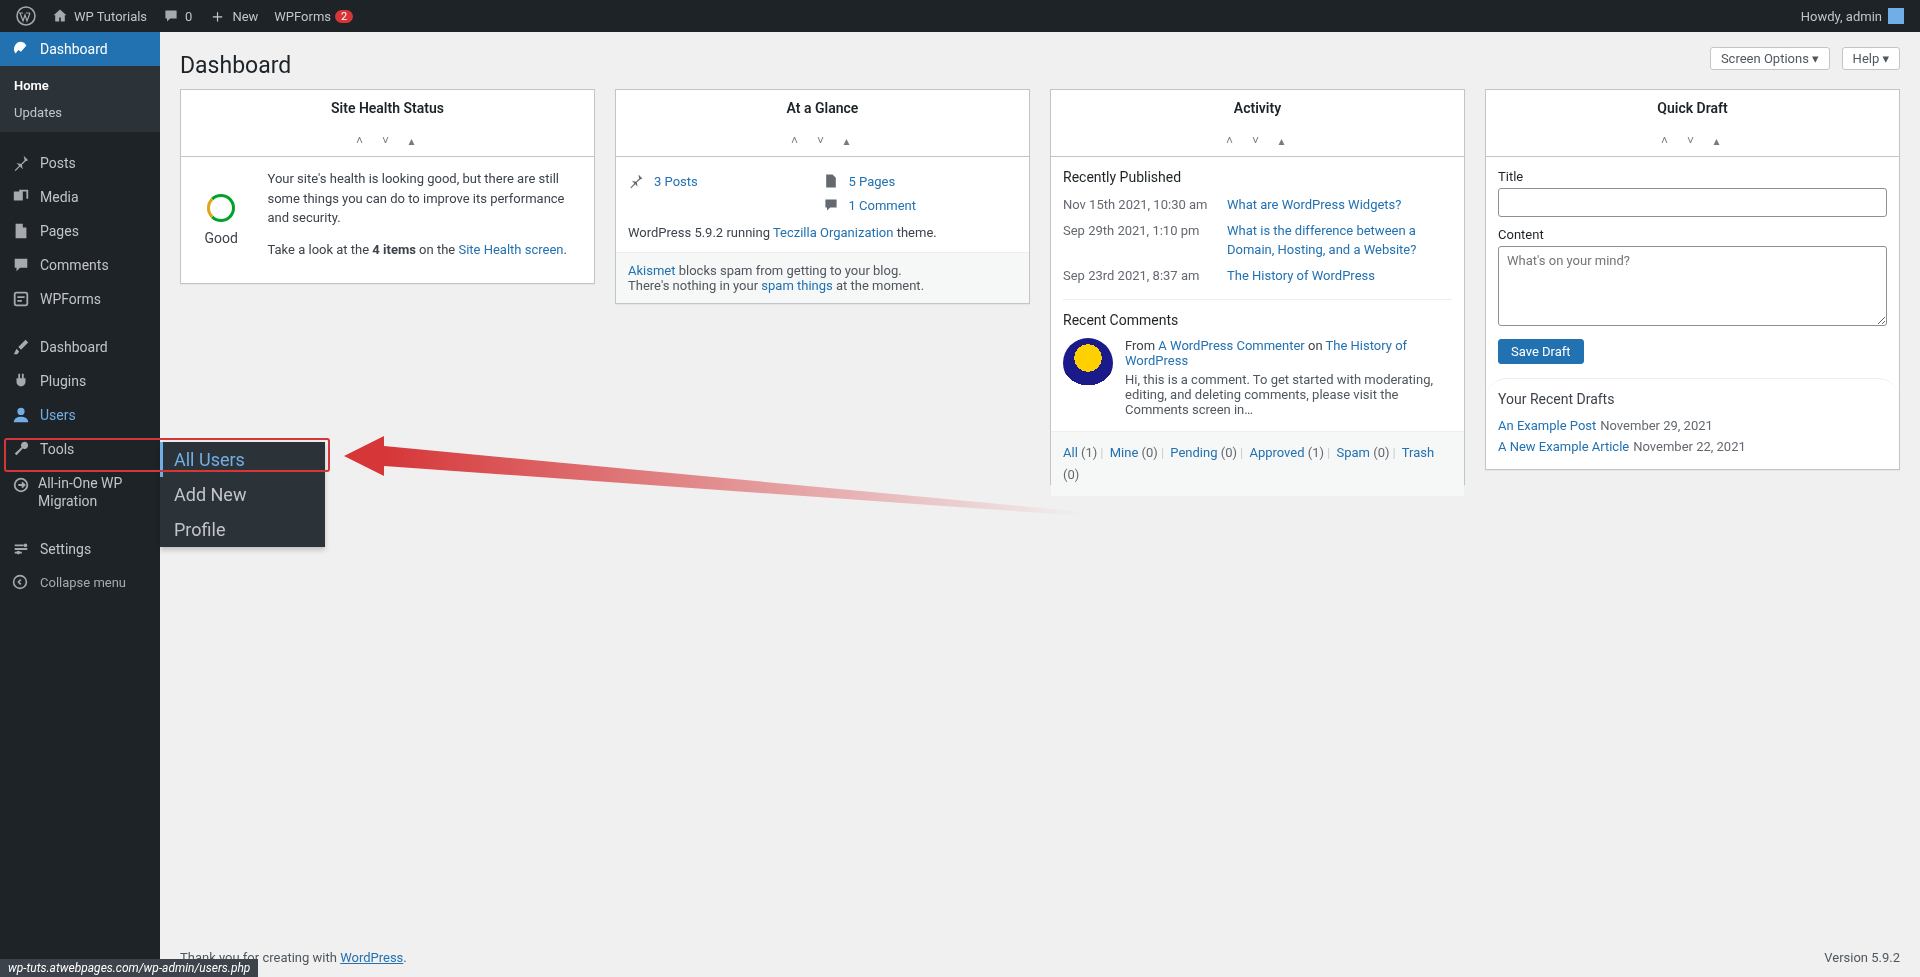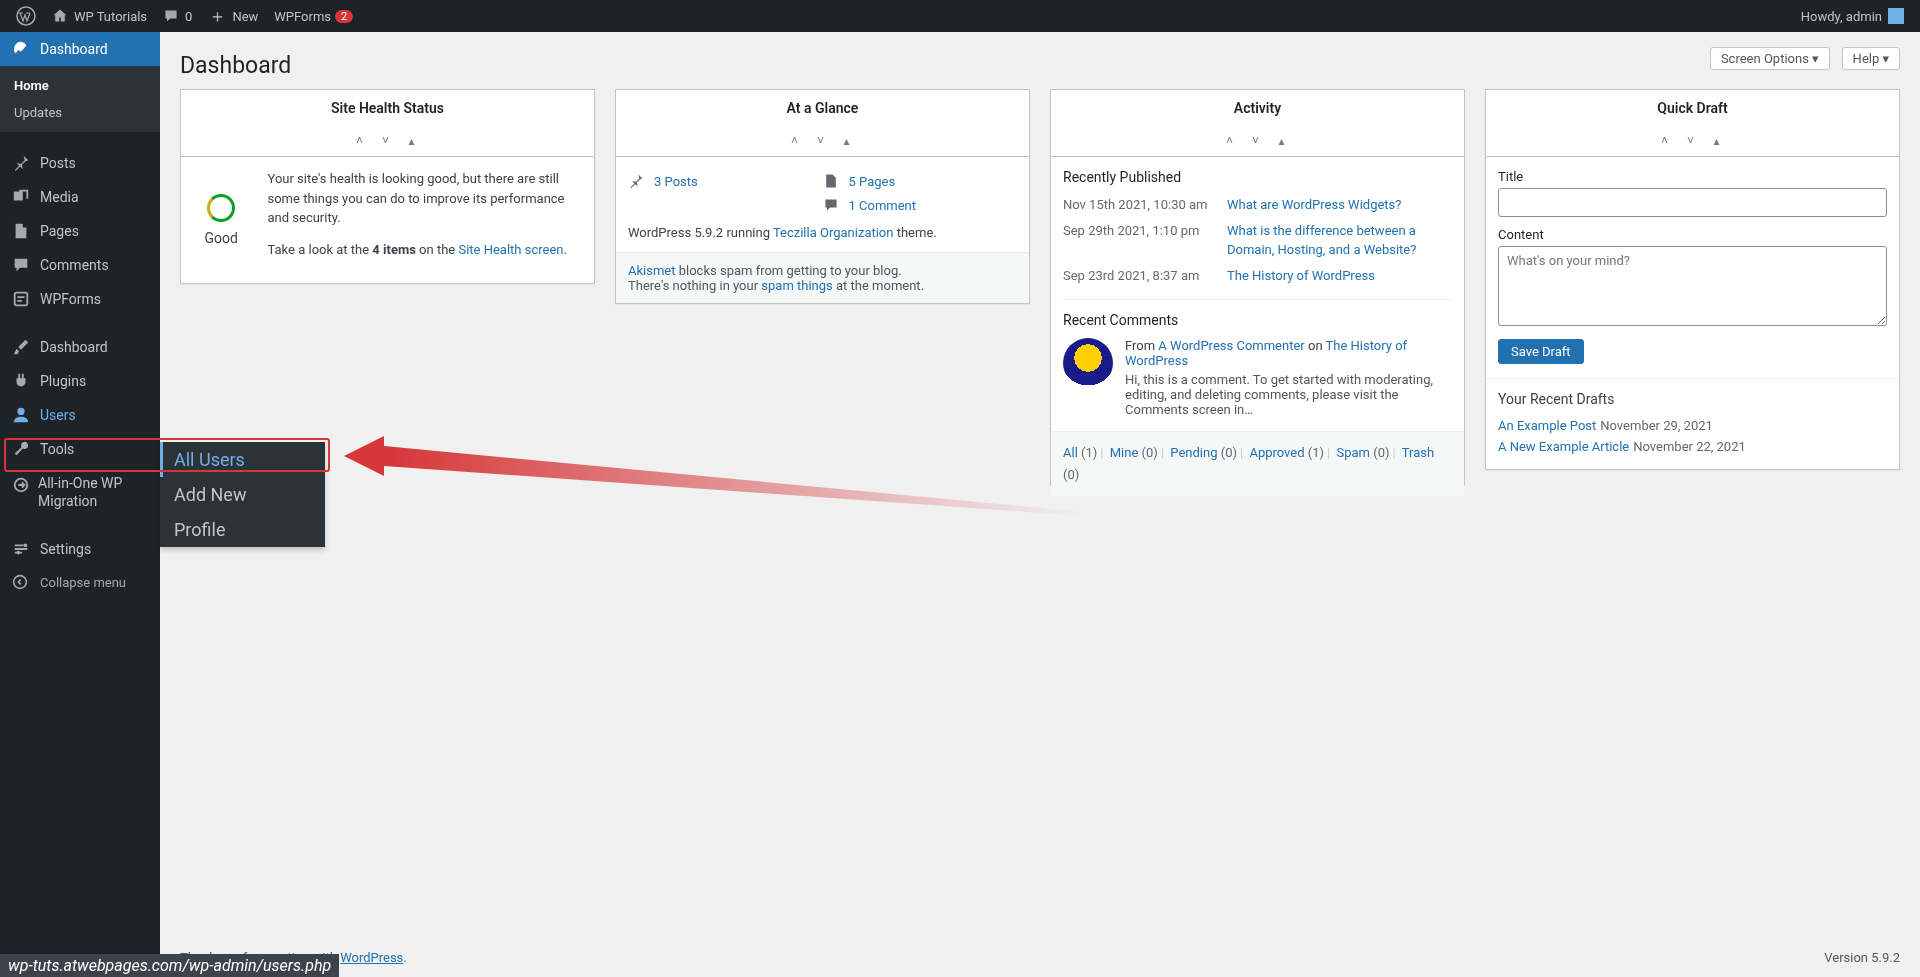--- a/index.html
+++ b/index.html
@@ -82,29 +82,29 @@
 .subsubsub { border-top:1px solid #eee; background:#f6f7f7; margin: 0 -12px -12px; padding:10px 12px; color:#646970; line-height:1.7;}
 .subsubsub a{ color:#2271b1;}
 .subsubsub .sep{ color:#ccc; margin:0 3px;}
 
 
 .qd-field { margin-bottom:10px; }
 .qd-field label { display:block; margin-bottom:4px; color:#1d2327; }
 .qd-field input, .qd-field textarea { width:100%; border:1px solid #8c8f94; padding:6px 8px; font-size:13px; border-radius:3px; font-family:inherit;}
 .qd-field textarea { height:80px; resize:vertical; }
 .button-primary { background:#2271b1; color:#fff; border:1px solid #2271b1; padding:4px 12px; font-size:13px; border-radius:3px; cursor:pointer; }
-.drafts-list { border-top:1px solid #eee; margin:14px -12px -12px; padding:12px; }
+.drafts-list { border-top:1px solid #eee; margin:14px -12px -12px; padding:12px;border-radius:21px; }
 .drafts-list h3 { font-size:14px; font-weight:400; margin-bottom:8px; }
 .drafts-list li { list-style:none; padding:3px 0; }
 .drafts-list li .dd { color:#646970; margin-left:4px;}
 
 
 #wpfooter { position:absolute; bottom:0; left:160px; right:0; display:flex; justify-content:space-between; padding:12px 20px; color:#50575e; font-size:13px;}
 #wpfooter a{ color:#2271b1; text-decoration:underline;}
-#status-bar { position:absolute; left:0; bottom:0; background:#3c434a; color:#fff; font-size:16px; padding:2px 8px; z-index:100; font-style:italic;}
+#status-bar { position:absolute; left:0; bottom:0; background:#3c434a; color:#fff; font-size:12px; padding:2px 8px; z-index:100; font-style:italic;}
 
 svg{display:block;}
 </style>
 </head>
 <body>
 
 <div id="adminbar">
   <div class="left">
     <div class="ab-item">
         <span>

